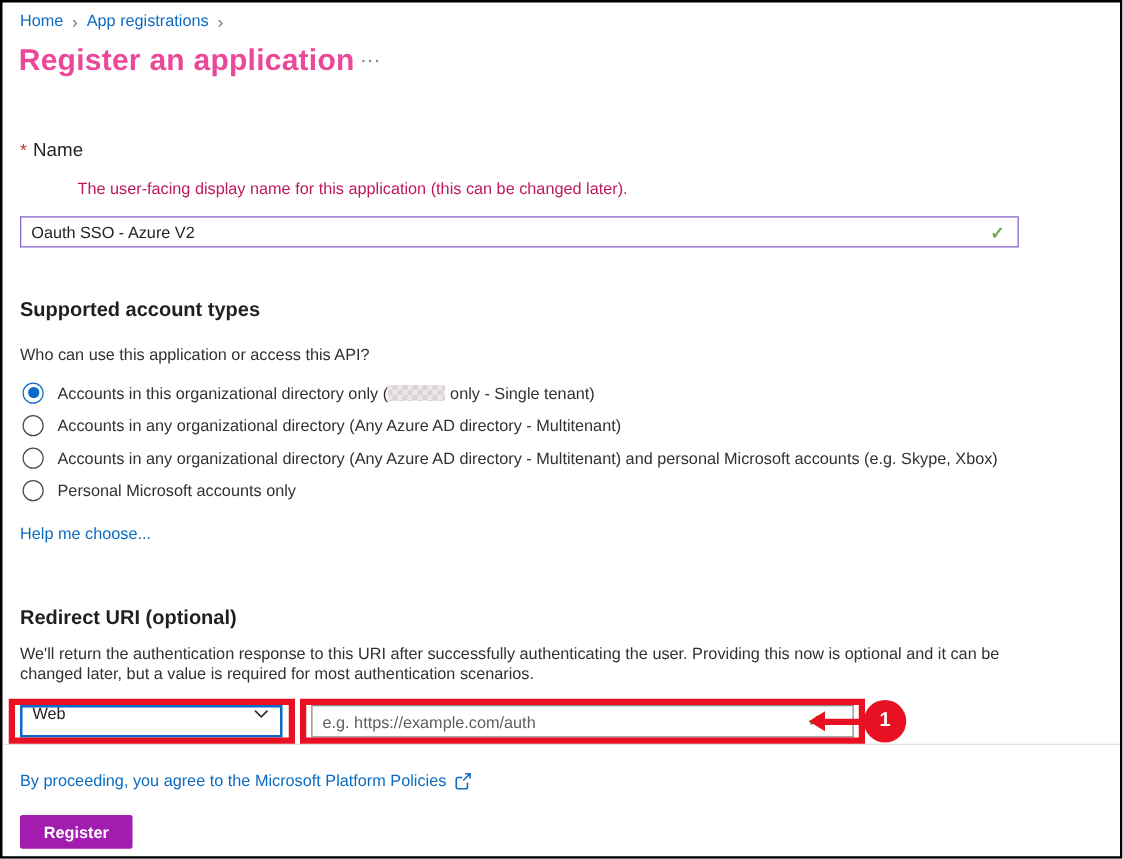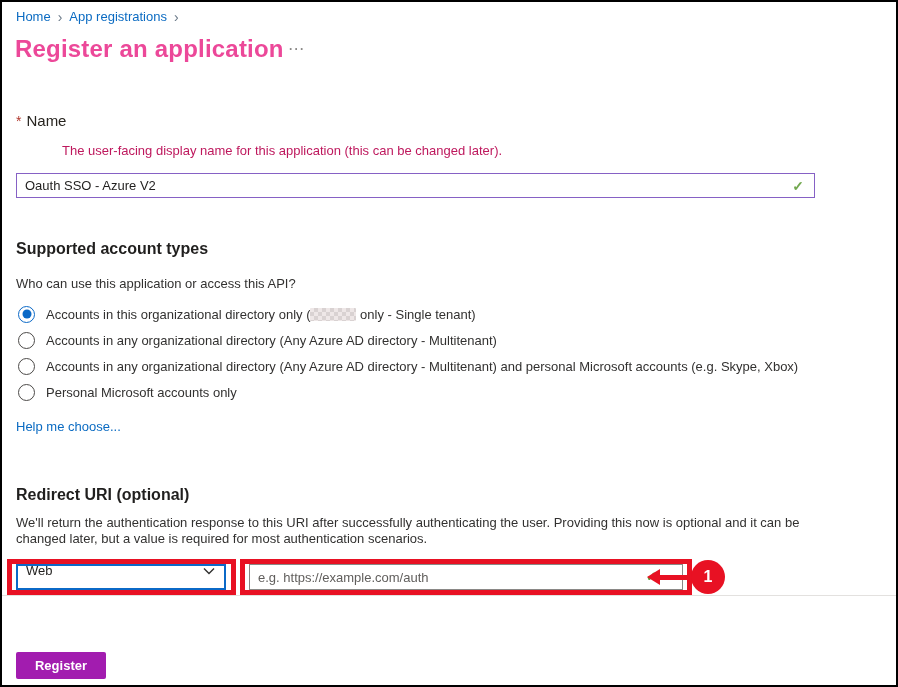--- a/index.html
+++ b/index.html
@@ -155,16 +155,25 @@
 
   <div class="abs anno red-frame-1"></div>
   <div class="abs anno red-frame-2"></div>
   <span class="abs tip-check">✓</span>
   <div class="abs anno arrow-line"></div>
   <div class="abs anno arrow-head"></div>
   <div class="abs anno num-badge">1</div>
 
   <div class="abs divider"></div>
 
+  <div class="abs policies">
+    <span class="link">By proceeding, you agree to the Microsoft Platform Policies</span>
+    <span>
+      <svg class="extlink-svg" width="15" height="14" viewBox="0 0 15 14">
+        <path d="M11 8.2 v3.3 a1.5 1.5 0 0 1 -1.5 1.5 h-6 a1.5 1.5 0 0 1 -1.5 -1.5 v-6 a1.5 1.5 0 0 1 1.5 -1.5 h3.3" fill="none" stroke="#0b6bc2" stroke-width="1.3"></path>
+        <path d="M7.6 6.4 L12.6 1.4 M9.2 1 H13 V4.8" fill="none" stroke="#0b6bc2" stroke-width="1.3"></path>
+      </svg>
+    </span>
+  </div>
 
   <button class="abs register-btn">Register</button>
 
 </div>
 
 </body></html>

